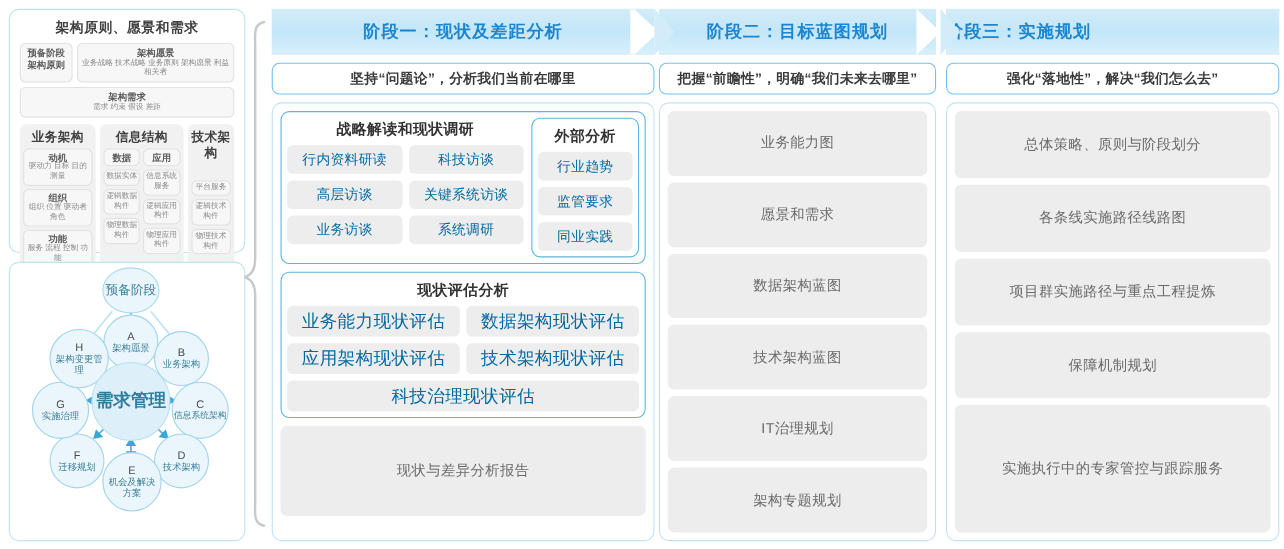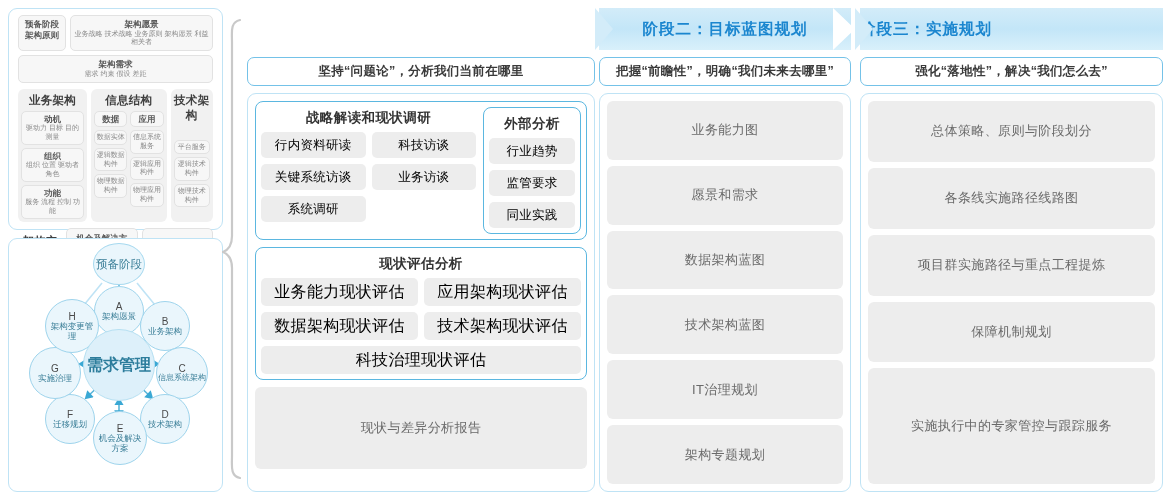--- a/index.html
+++ b/index.html
@@ -114,21 +114,21 @@
 
   .inner-card {
     border:1px solid #5bb7e0; border-radius:8px; background:#fff;
     padding: 5px;
   }
   .card-title {
     text-align:center; font-weight:bold; font-size:13.5px; color:#333;
     padding: 2px 0 5px 0; letter-spacing:.4px;
   }
   .tile {
-    background:#ededed; border-radius:5px; color:#000000;
+    background:#ededed; border-radius:5px; color:#0369a1;
     display:flex; align-items:center; justify-content:center;
     font-size:12.5px; text-align:right; letter-spacing:.3px;
   }
   .tile-sm { font-size:16px; }
   .grid2 { display:grid; grid-template-columns:1fr 1fr; gap:6px; }
   .stack { display:flex; flex-direction:column; gap:6px; }
 
   .p1-top { display:flex; gap:7px; }
   .p1-left { flex:1; }
   .p1-right { width:98px; }
@@ -141,20 +141,21 @@
 </style>
 </head>
 <body>
 
 <div id="root">
 
   <div class="left-col">
 
     <div class="lpanel lpanel-top">
 
+      <div class="tog-title">架构原则、愿景和需求</div>
 
       <div class="band1">
         <div class="wbox b-pre">
           <div class="hdr">预备阶段</div>
           <div class="hdr">架构原则</div>
         </div>
         <div class="wbox b-vis">
           <div class="hdr">架构愿景</div>
           <div class="sub">业务战略 技术战略 业务原则 架构愿景 利益相关者</div>
         </div>
@@ -335,20 +336,26 @@
   </div>
 
   <div class="brace">
     <svg width="24" height="462" viewBox="0 0 24 462">
       <path d="M18,2 C8,4 10,14 10,24 L10,218 C10,228 6,232 1,234 C6,236 10,240 10,250 L10,438 C10,448 8,458 18,460" fill="none" stroke="#c9c9c9" stroke-width="2.2" stroke-linecap="round"></path>
     </svg>
   </div>
 
   <div class="phases">
 
+    <div class="hdr-band" style="left:4px; width:348px;">
+      <div class="hb-fill"></div>
+      <div style="position:absolute;inset:0;display:flex;align-items:center;justify-content:center;">
+        <span class="hb-text">阶段一：现状及差距分析</span>
+      </div>
+    </div>
     <div class="chevron" style="left:330px;">
       <svg width="40" height="42" viewBox="0 0 40 42">
         <path d="M0,0 L22,21 L0,42 L0,42 Z" fill="#ffffff"></path>
         <path d="M2,1 L24,21 L2,41" fill="none" stroke="#ffffff" stroke-width="3"></path>
         <path d="M22,0 L40,21 L22,42 L22,42 Z" fill="#d3ecf9"></path>
         <path d="M0,0 L22,21 L0,42" fill="#ffffff" stroke="none"></path>
       </svg>
     </div>
 
     <div class="hdr-band" style="left:356px; width:252px;">
@@ -377,20 +384,21 @@
 
     <div class="col-body" style="left:4px; width:348px;">
 
       <div class="inner-card">
         <div class="p1-top">
           <div class="p1-left">
             <div class="card-title">战略解读和现状调研</div>
             <div class="grid2">
               <div class="tile" style="height:26px">行内资料研读</div>
               <div class="tile" style="height:26px">科技访谈</div>
+              <div class="tile" style="height:26px">高层访谈</div>
               <div class="tile" style="height:26px">关键系统访谈</div>
               <div class="tile" style="height:26px">业务访谈</div>
               <div class="tile" style="height:26px">系统调研</div>
             </div>
           </div>
           <div class="p1-right">
             <div class="inner-card" style="padding:5px;height:100%;">
               <div class="card-title">外部分析</div>
               <div class="stack">
                 <div class="tile" style="height:26px">行业趋势</div>
@@ -399,22 +407,22 @@
               </div>
             </div>
           </div>
         </div>
       </div>
 
       <div class="inner-card" style="margin-top:7px;">
         <div class="card-title">现状评估分析</div>
         <div class="grid2">
           <div class="tile tile-sm" style="height:28px">业务能力现状评估</div>
+          <div class="tile tile-sm" style="height:28px">数据架构现状评估</div>
           <div class="tile tile-sm" style="height:28px">应用架构现状评估</div>
-          <div class="tile tile-sm" style="height:28px">数据架构现状评估</div>
           <div class="tile tile-sm" style="height:28px">技术架构现状评估</div>
         </div>
         <div class="tile tile-sm" style="height:28px;margin-top:6px;">科技治理现状评估</div>
       </div>
 
       <div class="big-tile" style="margin-top:7px;height:82px;">现状与差异分析报告</div>
     </div>
 
     <div class="col-body" style="left:356px; width:252px;">
       <div class="stack" style="height:100%;">

